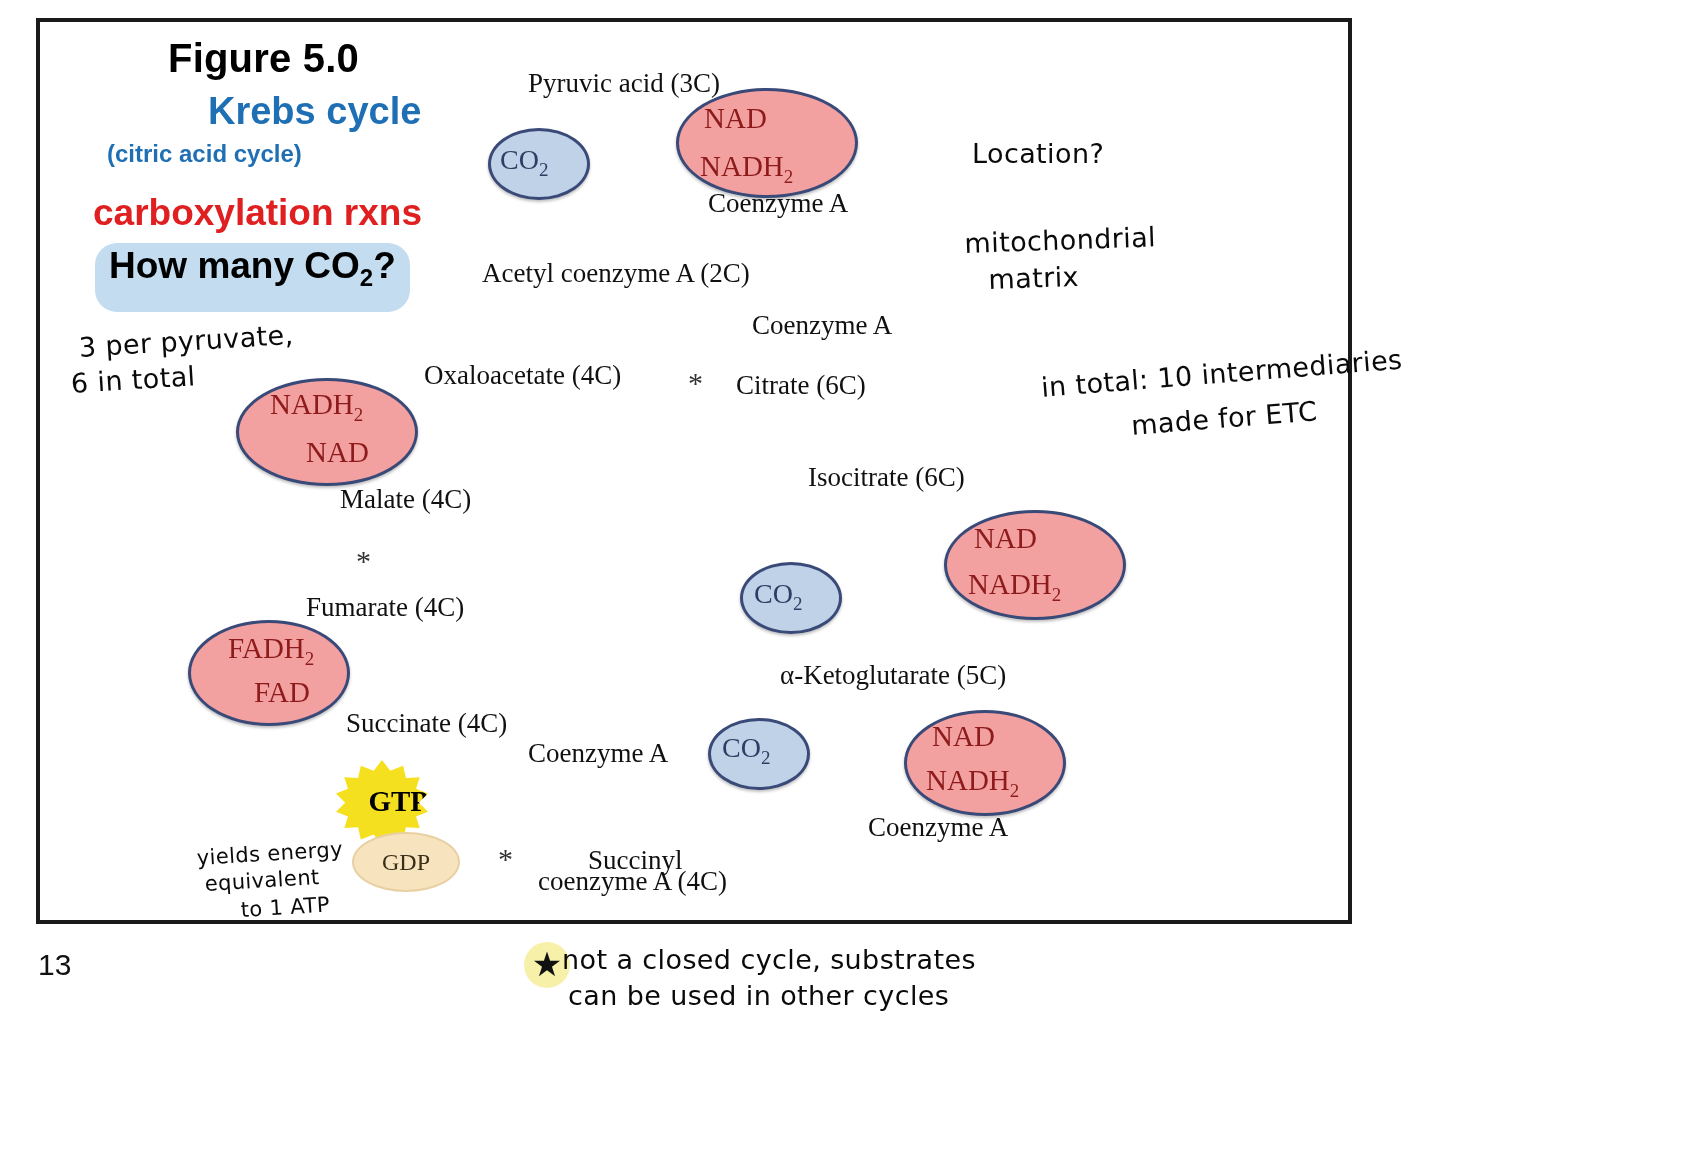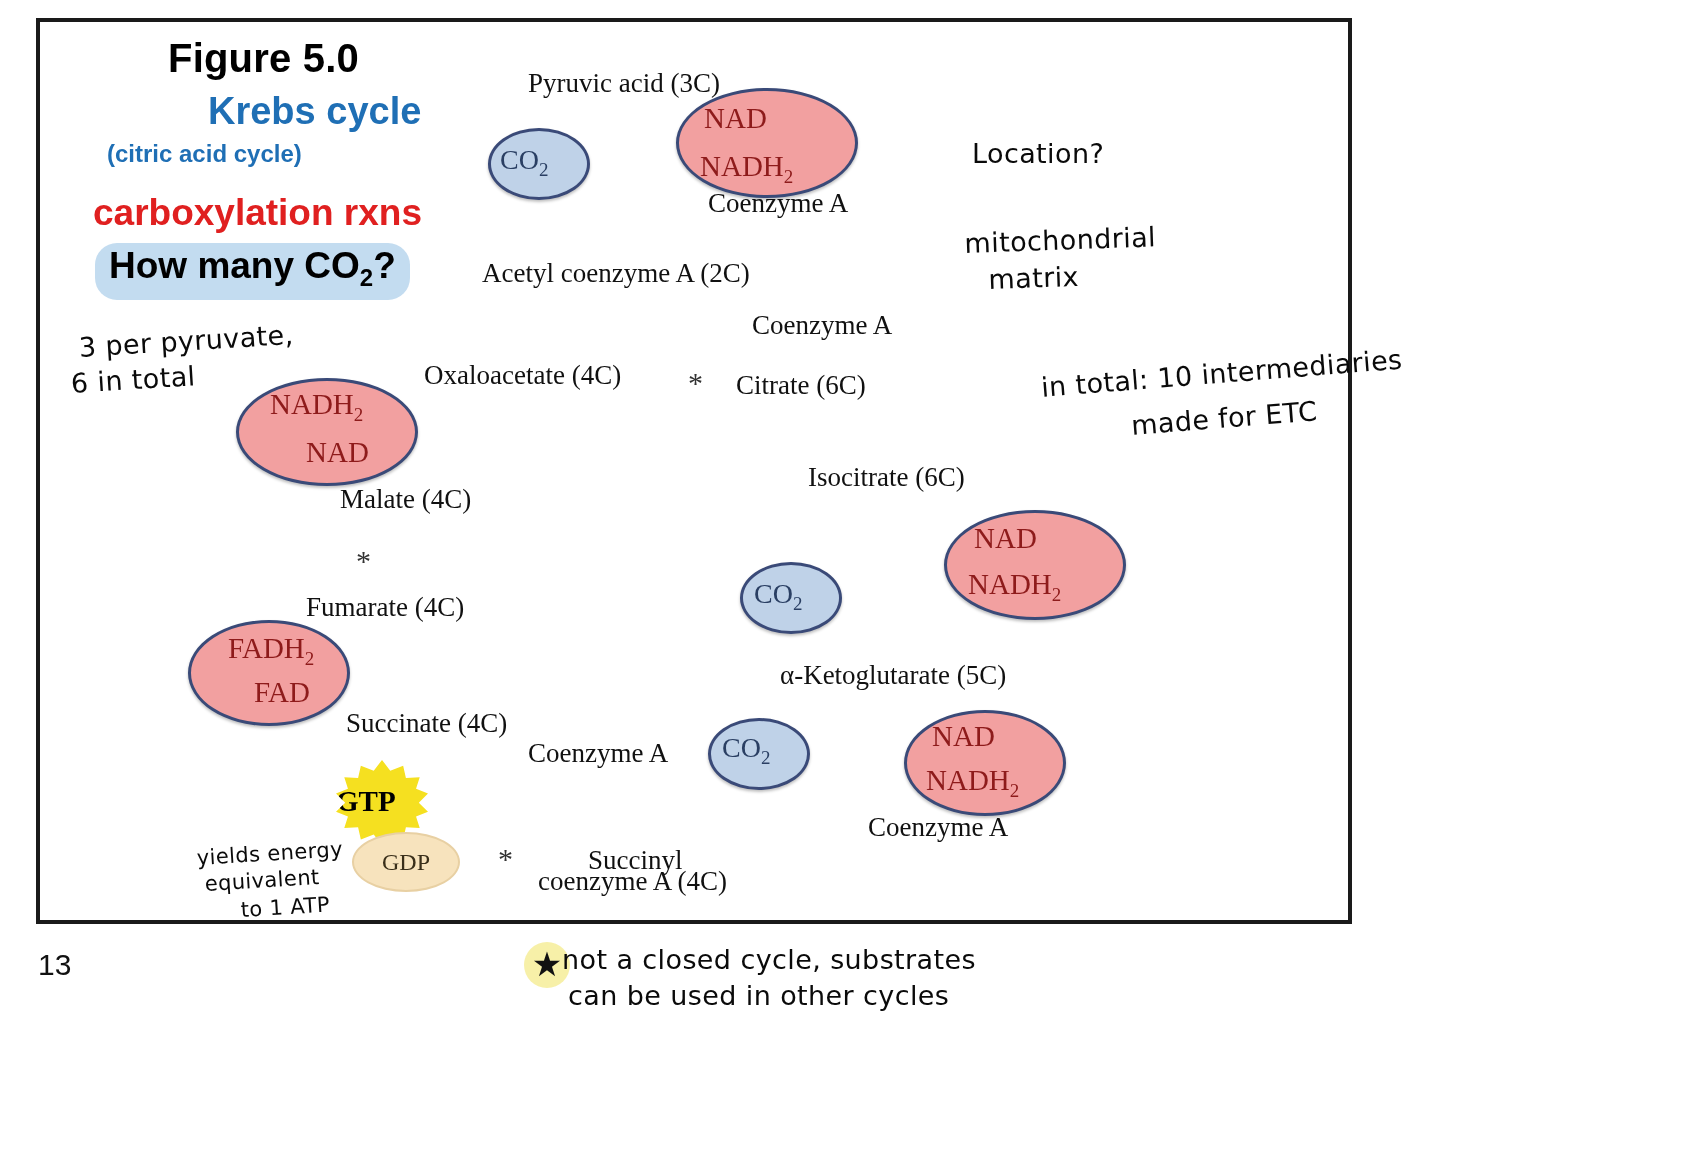--- a/index.html
+++ b/index.html
@@ -16,21 +16,21 @@
   .title-fig{left:168px;top:36px;font-family:"Liberation Sans",sans-serif;
              font-weight:bold;font-size:40px;color:#000;letter-spacing:.2px;}
   .title-krebs{left:180px;top:90px;font-family:"Liberation Sans",sans-serif;
                font-weight:bold;font-size:38px;color:#1f6fb5;margin-left:28px;}
   .title-citric{left:107px;top:140px;font-family:"Liberation Sans",sans-serif;
                 font-weight:bold;font-size:24px;color:#1f6fb5;}
   .title-carbox{left:80px;top:192px;font-family:"Liberation Sans",sans-serif;
                 font-weight:bold;font-size:37px;color:#e02020;margin-left:13px;}
   .title-howmany{left:95px;top:243px;font-family:"Liberation Sans",sans-serif;
                  font-weight:bold;font-size:37px;color:#000;
-                 background:#c3dcf0;border-radius:22px;padding:2px 14px 8px 14px;}
+                 background:#c3dcf0;border-radius:22px;padding:2px 14px 20px 14px;}
   .title-howmany sub{font-size:24px;}
 
   
   .lbl{font-family:"Liberation Serif",serif;font-size:27px;color:#111;
        white-space:nowrap;font-weight:500;}
 
   
   .oval-red{background:#f2a0a0;border:3px solid #3a4a78;border-radius:50%;
             box-shadow:0 2px 3px rgba(0,0,0,.25);}
   .oval-blue{background:#bfd2e8;border:3px solid #3a4a78;border-radius:50%;
@@ -40,21 +40,21 @@
   .red-txt sub{font-size:19px;}
   .blue-txt{color:#2a3f63;font-family:Liberation Serif, serif;font-size:28px;}
   .blue-txt sub{font-size:19px;}
   .tan-txt{color:#3a2f1a;font-family:"Liberation Serif",serif;font-size:24px;}
 
   .gtp-star{width:92px;height:82px;background:#f5e020;
      clip-path:polygon(50% 0%,59% 13%,73% 7%,76% 22%,91% 21%,87% 35%,100% 41%,
        90% 52%,100% 63%,87% 69%,91% 83%,76% 82%,73% 97%,59% 91%,50% 104%,
        41% 91%,27% 97%,24% 82%,9% 83%,13% 69%,0% 63%,10% 52%,0% 41%,13% 35%,
        9% 21%,24% 22%,27% 7%,41% 13%);
-     display:flex;align-items:center;justify-content:flex-start;}
+     display:flex;align-items:center;justify-content:flex-end;}
   .gtp-txt{font-family:"Liberation Serif",serif;font-weight:bold;font-size:29px;color:#000;}
 
   
   .hw{font-family:"DejaVu Sans",sans-serif;color:#0a0a0a;font-size:25px;
       line-height:1.22;white-space:pre;letter-spacing:.4px;}
   .hw-sm{font-size:21px;}
   .hw-lg{font-size:27px;}
   .hw-slant{transform:rotate(-3.5deg);transform-origin:left top;}
   .hw-slant2{transform:rotate(-4.5deg);transform-origin:left top;}
   .hw-slant3{transform:rotate(-2deg);transform-origin:left top;}

